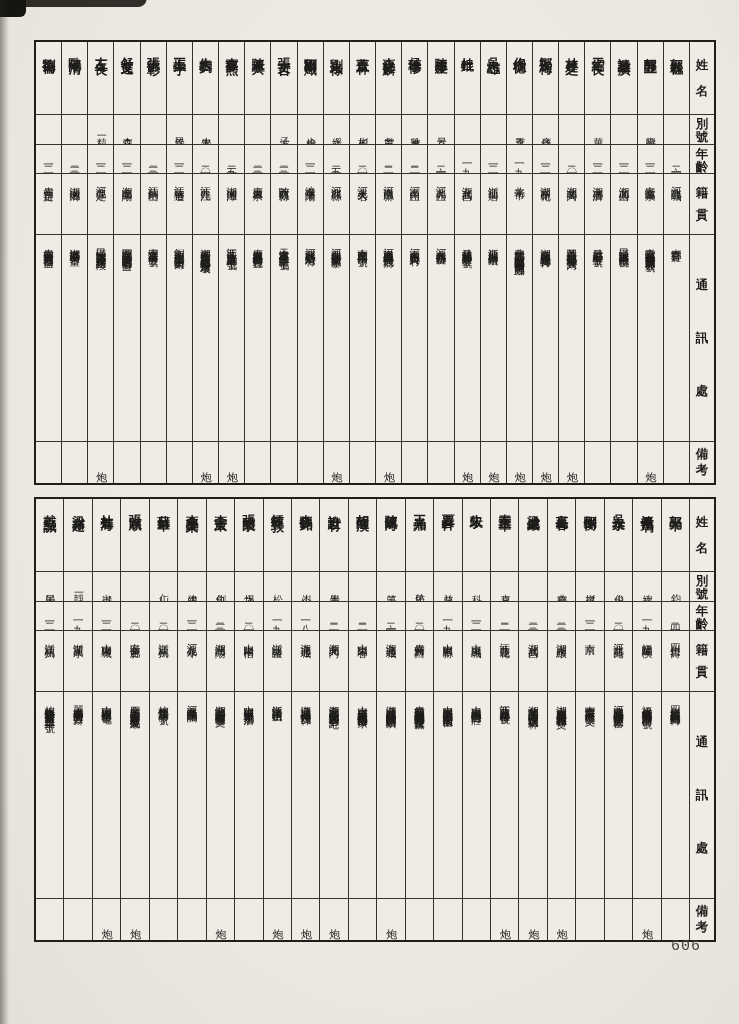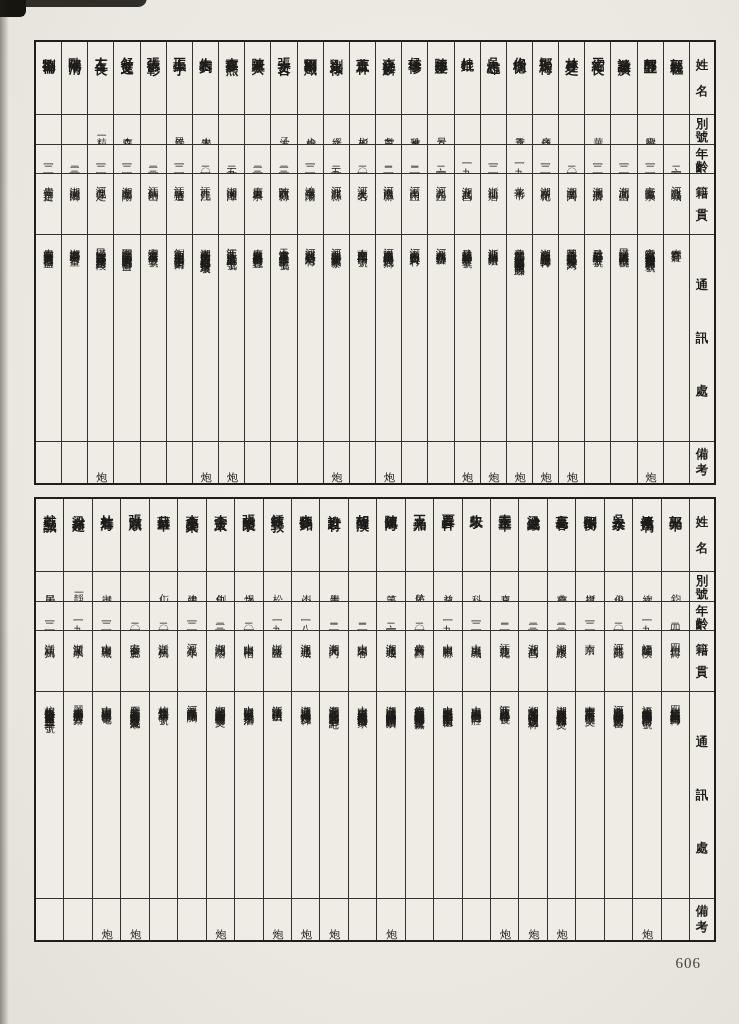--- a/index.html
+++ b/index.html
@@ -36,22 +36,22 @@
   .v { writing-mode:vertical-rl; text-orientation:upright; line-height:1.05; color:#1d1c1a; }
   .c-name .v   { font-size:13px;   letter-spacing:2px; font-weight:bold; }
   .c-hao .v    { font-size:10px;   letter-spacing:1px; }
   .c-age .v    { font-size:10.5px; letter-spacing:1px; }
   .c-native .v { font-size:10.5px; letter-spacing:1.5px; }
   .c-addr .v   { font-size:10.5px; letter-spacing:1px; max-height:197px; line-break:anywhere; overflow-wrap:anywhere; }
   .c-note .v   { font-size:11px; }
   .hcell { flex-direction:column; align-items:center; justify-content:space-evenly; padding:3px 0; }
   .hch { font-size:12.5px; font-weight:bold; color:#1d1c1a; line-height:1; }
 
-  .page-number { position:absolute; right:38px; bottom:52px; font-size:15px;
-    letter-spacing:1px; color:#46423b; font-family:Liberation Serif, serif; }
+  .page-number { position:absolute; right:38px; bottom:69px; font-size:15px;
+    letter-spacing:1px; color:#46423b; font-family:Liberation Mono, monospace; }
 </style>
 </head>
 <body>
 
 <div class="page">
   <div class="smudge-b"></div>
   <div class="smudge-a"></div>
   <div class="edge-left"></div>
 
   <div class="tbl tbl1">

